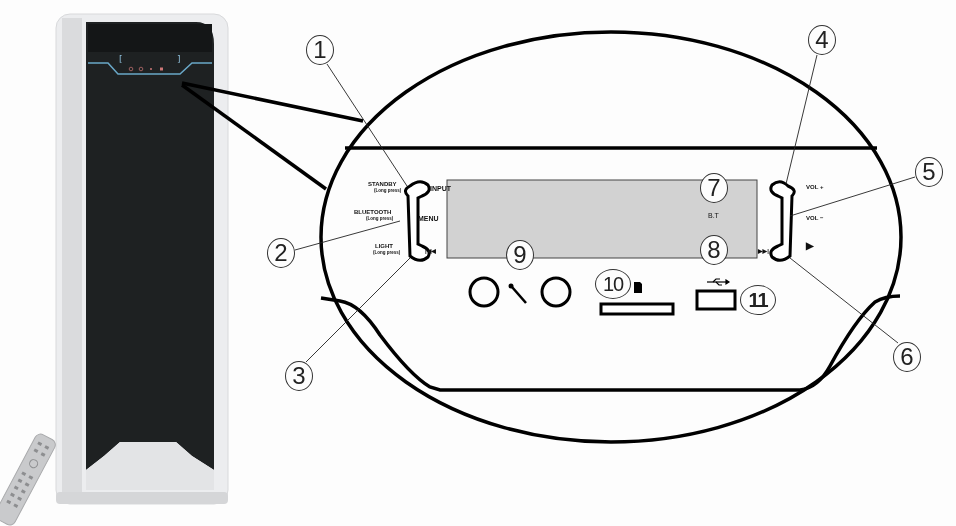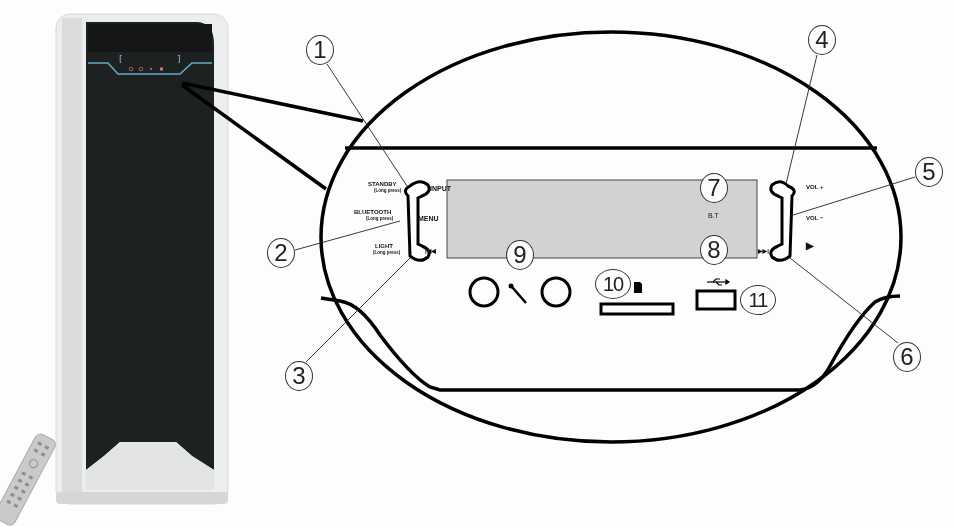--- a/index.html
+++ b/index.html
@@ -124,13 +124,13 @@
 <div class="callout" style="left:306px;top:35px;">1</div>
 <div class="callout" style="left:267px;top:238px;">2</div>
 <div class="callout" style="left:285px;top:361px;">3</div>
 <div class="callout" style="left:808px;top:25px;">4</div>
 <div class="callout" style="left:915px;top:157px;">5</div>
 <div class="callout" style="left:893px;top:342px;">6</div>
 <div class="callout" style="left:700px;top:173px;">7</div>
 <div class="callout" style="left:700px;top:235px;">8</div>
 <div class="callout" style="left:506px;top:240px;">9</div>
 <div class="callout wide" style="left:595px;top:269px;">10</div>
-<div class="callout wide" style="left:740px;top:285px;">11</div>
+<div class="callout wide" style="left:740px;top:285px;font-weight:bold;">11</div>
 
 </body></html>

